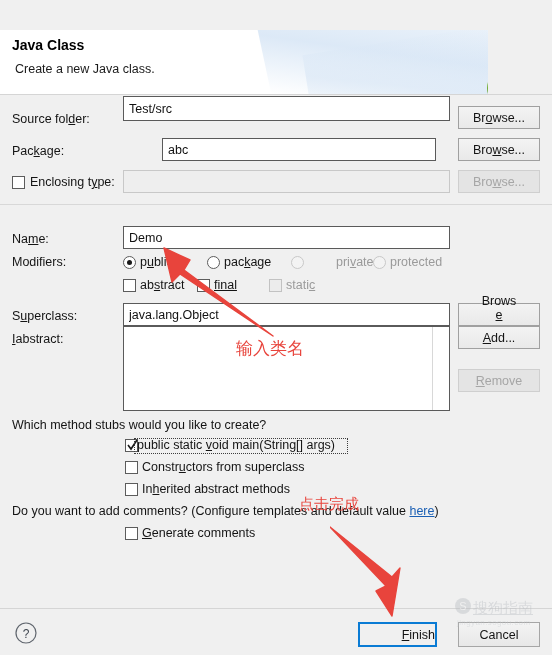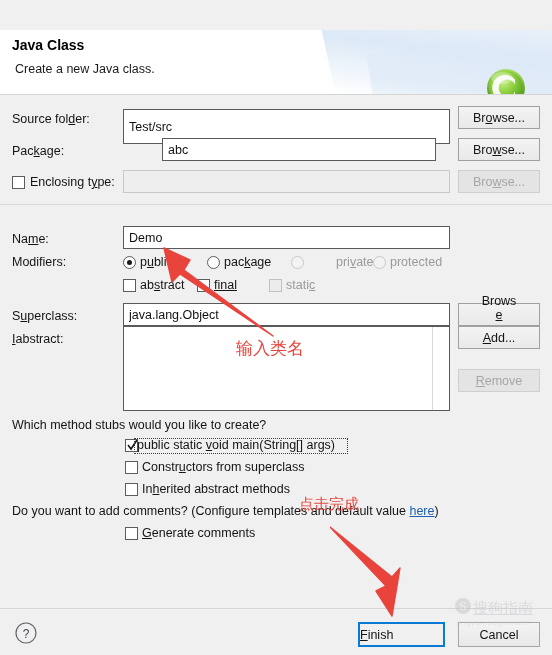--- a/index.html
+++ b/index.html
@@ -64,21 +64,21 @@
   }
   #btn-min { right: 90px; }
   #btn-max { right: 45px; }
   #btn-close { right: 0px; }
   .winbtn svg { display: block; }
 
   
   #header {
     position: absolute;
     left: 0; top: 30px;
-    width: 552px; height: 65px;
+    width: 488px; height: 65px;
     background: #ffffff;
     overflow: hidden;
   }
   #header-sheen {
     position: absolute;
     right: -40px; top: -30px;
     width: 260px; height: 130px;
     background: linear-gradient(200deg, rgba(222,234,247,0) 0%, rgba(214,229,245,.85) 45%, rgba(238,245,252,0) 72%);
     transform: rotate(-12deg);
   }
@@ -244,25 +244,25 @@
     background: #f0f0f0;
   }
   #help-btn {
     position: absolute;
     left: 15px; top: 622px;
     width: 22px; height: 22px;
   }
   #finish-btn {
     position: absolute;
     left: 358px; top: 622px;
-    width: 87px; height: 25px;
+    width: 79px; height: 25px;
     box-sizing: border-box;
     border: 2px solid #0a7bd4;
     background: #f0f0f0;
-    display: flex; align-items: center; justify-content: flex-start;
+    display: flex; align-items: center; justify-content: flex-end;
     font-size: 12.5px; color: #141414;
   }
   #cancel-btn {
     position: absolute;
     left: 458px; top: 622px;
     width: 82px; height: 25px;
     box-sizing: border-box;
     border: 1px solid #a6a6a6;
     background: linear-gradient(180deg, #f3f3f3 0%, #e8e8e8 100%);
     display: flex; align-items: center; justify-content: center;
@@ -343,21 +343,21 @@
       <ellipse cx="20" cy="12" rx="11" ry="6" fill="#ffffff" opacity="0.28"></ellipse>
     </svg>
   </div>
   <div id="header-sep"></div>
 
   <div id="body">
 
     <div class="lbl" style="left:12px; top:17px;">
       <span>Source fol</span><span class="u">d</span><span>er:</span>
     </div>
-    <input class="tf" style="left: 123px; top: 14px; width: 327px; height: 35px;" value="Test/src">
+    <input class="tf" style="left: 123px; top: 1px; width: 327px; height: 25px;" value="Test/src">
     <div class="btn" style="left:458px; top:11px; width:82px; height:23px;">
       <span>Br</span>
         <span class="u">o</span>
         <span>wse...</span>
     </div>
 
     <div class="lbl" style="left:12px; top:49px;">
       <span>Pac</span><span class="u">k</span><span>age:</span>
     </div>
     <input class="tf" style="left: 123px; top: 43px; width: 274px; height: 23px; margin-left: 39px;" value="abc">

